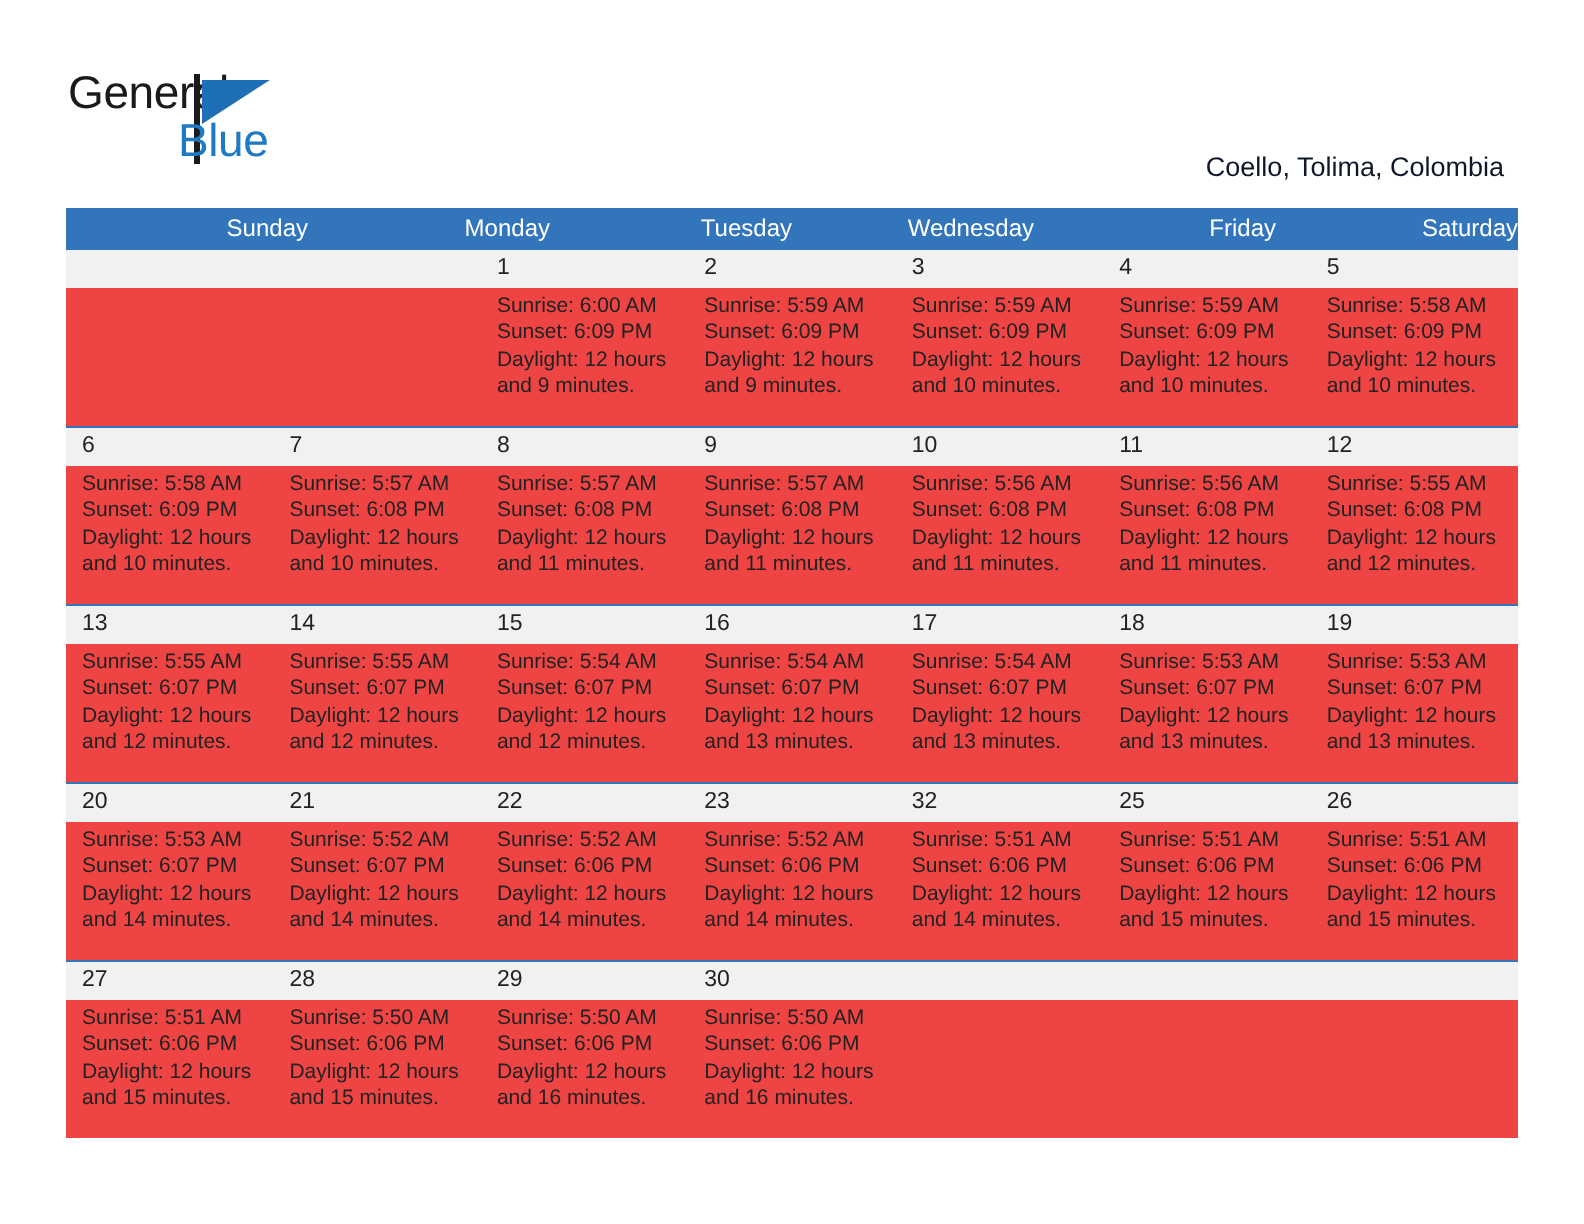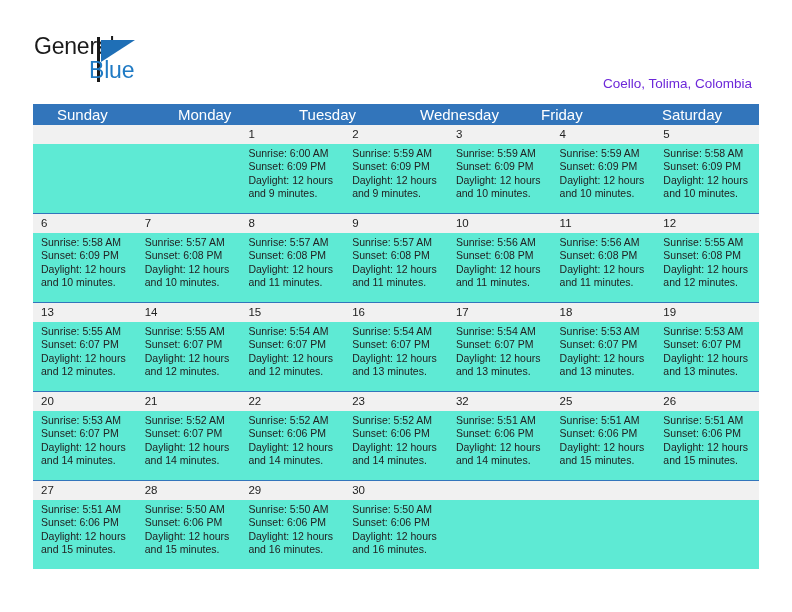--- a/index.html
+++ b/index.html
@@ -79,46 +79,47 @@
     font-size: 26px;
     color: #222222;
     text-align: right;
     white-space: nowrap;
   }
   .subtitle {
     position: absolute;
     right: 36px;
     top: 76px;
     font-size: 13.5px;
-    color: #6d28d9;
+    color: #0f172a;
     text-align: right;
     white-space: nowrap;
   }
 
   
   .calendar {
     position: absolute;
     left: 33px;
     top: 104px;
     width: 726px;
   }
   .weekdays {
     display: flex;
     background: #3275bb;
     height: 21px;
   }
   .weekday {
     flex: 1 1 0;
     color: #ffffff;
-    font-size: 15px;
+    font-size: 12px;
     line-height: 21px;
     padding-left: 24px;
     box-sizing: border-box;
     overflow: hidden;
     white-space: nowrap;
+    text-align: right;
   }
 
   .week {
     border-top: 1.5px solid #3275bb;
   }
   .week.first { border-top: none; }
 
   .daterow {
     display: flex;
     background: #f1f1f1;
@@ -129,21 +130,21 @@
     font-size: 11.5px;
     line-height: 19px;
     padding-left: 8px;
     box-sizing: border-box;
     color: #222222;
     white-space: nowrap;
   }
 
   .inforow {
     display: flex;
-    background: #5eead4;
+    background: #ef4444;
     height: 69px;
   }
   .infocell {
     flex: 1 1 0;
     padding: 3px 6px 0 8px;
     box-sizing: border-box;
     font-size: 10.5px;
     line-height: 13.4px;
     color: #222222;
   }

